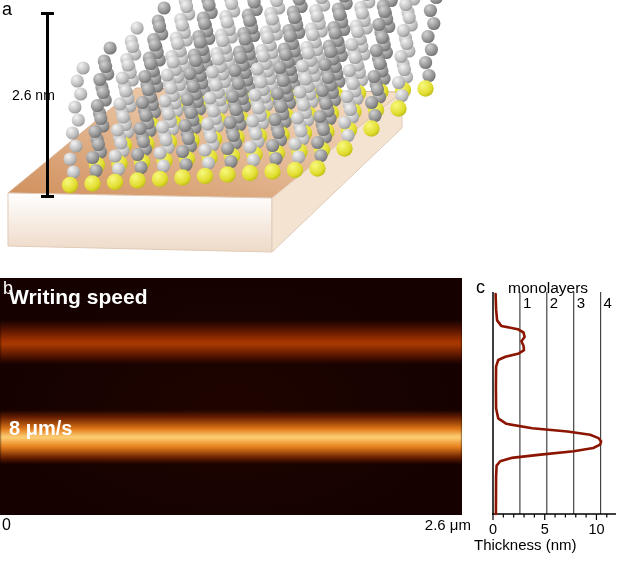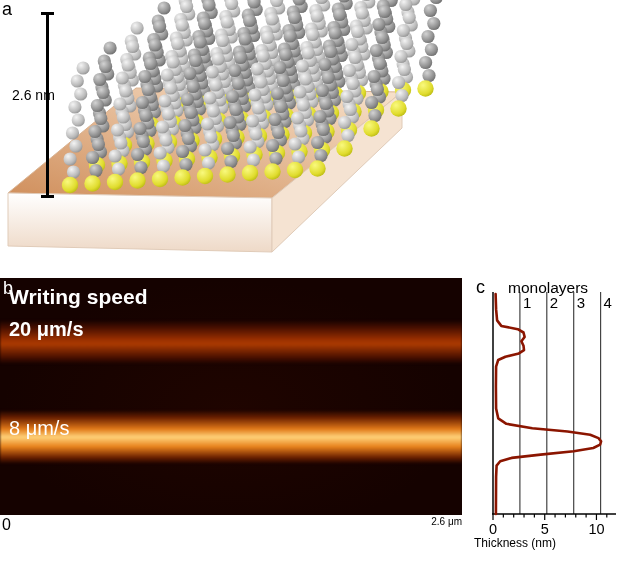--- a/index.html
+++ b/index.html
@@ -20,30 +20,30 @@
   
   .panel-b{position:absolute;left:0;top:278px;width:462px;height:237px;background:
       radial-gradient(ellipse at 50% 55%, rgba(60,12,0,0.25), rgba(0,0,0,0) 70%),
       #150200;overflow:hidden;}
   .stripe{position:absolute;left:0;width:100%;filter:blur(1px);}
   .stripe1{top:42px;height:44px;background:linear-gradient(180deg, rgba(21,2,0,0) 0%, #4a1000 18%, #9c3000 45%, #aa3a02 55%, #4a1000 85%, rgba(21,2,0,0) 100%);}
   .stripe2{top:132px;height:54px;background:linear-gradient(180deg, rgba(21,2,0,0) 0%, #6a2000 14%, #e07818 35%, #ffd27a 50%, #e8821c 68%, #6a2000 88%, rgba(21,2,0,0) 100%);}
   .b-label{position:absolute;left:3px;top:1px;color:#fff;z-index:3;}
   .afm-title{position:absolute;left:9px;top:7px;color:#fff;font-size:21px;font-weight:bold;z-index:3;}
   .speed1{position:absolute;left:9px;top:40px;color:#fff;font-size:20px;font-weight:bold;z-index:3;}
-  .speed2{position:absolute;left:9px;top:139px;color:#fff;font-size:20px;font-weight:normal;z-index:3;}
+  .speed2{position:absolute;left:9px;top:139px;color:#fff;font-size:20px;font-weight:bold;z-index:3;}
   .xmin{position:absolute;left:2px;top:516px;font-size:16px;}
-  .xmax{position:absolute;right:163px;top:516px;font-size:10px;}
+  .xmax{position:absolute;right:154px;top:516px;font-size:15px;}
   
   .panel-c{position:absolute;left:470px;top:278px;width:155px;height:298px;}
   .c-label{position:absolute;left:6px;top:0px;}
   .mono-title{position:absolute;left:38px;top:1px;font-size:15.5px;text-align:right;}
   #profile-svg{position:absolute;left:0;top:0;}
   #profile-svg text{font-family:"Liberation Sans",sans-serif;}
-  .thickness-label{position:absolute;left:4px;top:258px;font-size:12px;white-space:nowrap;}
+  .thickness-label{position:absolute;left:4px;top:258px;font-size:15px;white-space:nowrap;}
 </style>
 </head>
 <body>
 
 <div class="panel-a">
   <svg id="mol-svg" width="625" height="272">
     <defs>
       <linearGradient id="gTop" x1="0" y1="1" x2="1" y2="0">
         <stop offset="0" stop-color="#d08f5c"></stop>
           <stop offset="1" stop-color="#f8e3cd"></stop>
@@ -679,21 +679,20 @@
   <span class="plabel a-label">a</span>
   <div class="scalebar"></div>
   <span class="scale-text">2.6 nm</span>
 </div>
 
 <div class="panel-b">
   <div class="stripe stripe1"></div>
   <div class="stripe stripe2"></div>
   <span class="plabel b-label">b</span>
   <div class="afm-title">Writing speed</div>
-  <div class="speed1">20 μm/s</div>
   <div class="speed2">8 μm/s</div>
 </div>
 <span class="xmin">0</span>
 <span class="xmax">2.6 μm</span>
 
 <div class="panel-c">
   <svg id="profile-svg" width="155" height="298">
       <line x1="49.896551724137936" y1="14" x2="49.896551724137936" y2="236" stroke="#444444" stroke-width="1.2"></line>
       <text x="52.896551724137936" y="30" font-size="15" fill="#000" text-anchor="start">1</text>
       <line x1="76.79310344827587" y1="14" x2="76.79310344827587" y2="236" stroke="#444444" stroke-width="1.2"></line>

